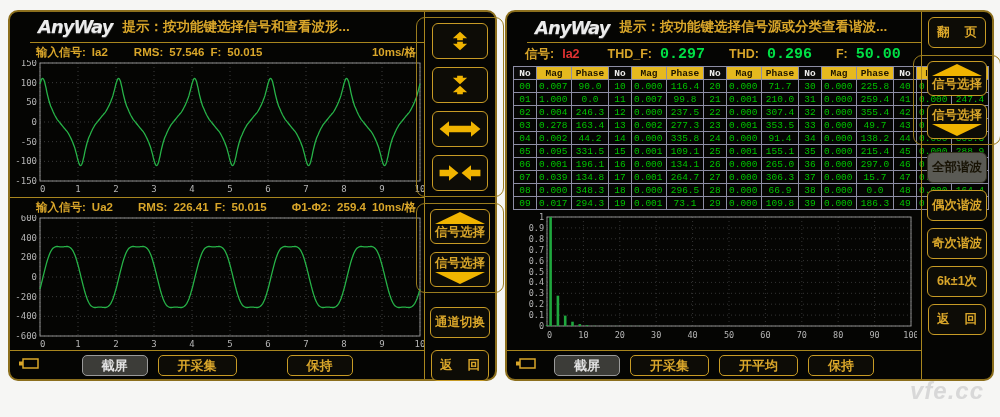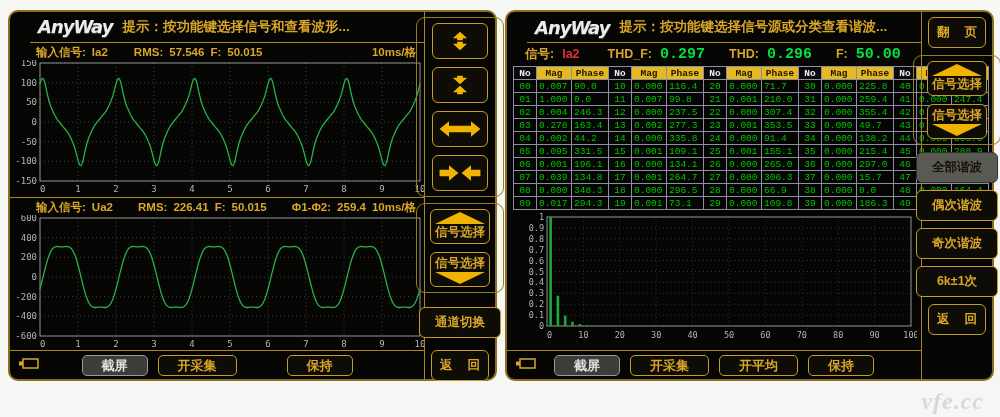--- a/index.html
+++ b/index.html
@@ -26,48 +26,48 @@
   .thdline .red{color:#e03232;font-size:12.5px;}
   .thdline .val{color:#00e045;font-size:15px;font-family:"Liberation Mono","DejaVu Sans Mono",monospace;}
   
   table.harm{border-collapse:collapse;margin:2px 4px 0 6px;table-layout:fixed;width:405px;}
   table.harm td,table.harm th{border:1px solid #8d8da4;font-size:9.5px;height:12px;
      font-family:"Liberation Mono","DejaVu Sans Mono",monospace;padding:0 2px;white-space:nowrap;overflow:hidden;}
   th.h-no{background:#0a0a0a;color:#eee;font-weight:bold;}
   th.h-mag,th.h-ph{background:#e6b91e;color:#1c1400;font-weight:bold;}
   td.c-no{color:#00c400;text-align:center;}
   td.c-mag{color:#00c400;text-align:left;}
-  td.c-ph{color:#00c400;text-align:left;}
+  td.c-ph{color:#00c400;text-align:center;}
   
   .bottombar{margin-top:auto;height:28px;border-top:1px solid #a8861e;display:flex;
              align-items:center;position:relative;justify-content:center;gap:10px;}
   .batt{position:absolute;left:8px;top:6px;}
   .gbtn{border:1px solid #c79b25;color:#d9a62a;background:#0d0c06;border-radius:5px;
         font-weight:bold;font-size:13px;padding:2px 19px;line-height:15px;cursor:pointer;
         font-family:Liberation Serif, serif;}
   .graybtn{border:1px solid #9a9a9a;color:#e2e2e2;background:#3c3c38;}
   
   .btn-group{border:1px solid #9a7c1e;border-radius:9px;padding:5px 3px;display:flex;
              flex-direction:column;gap:8px;align-items:center;width:88px;box-sizing:border-box;}
   .icobtn{width:54px;height:34px;border:1px solid #c79b25;border-radius:6px;background:#0d0c06;
           display:flex;align-items:center;justify-content:center;cursor:pointer;}
-  .sidebtn{width:82px;border:1px solid #c79b25;border-radius:6px;background:#0d0c06;
+  .sidebtn{width:60px;border:1px solid #c79b25;border-radius:6px;background:#0d0c06;
            color:#d9a62a;font-weight:bold;font-size:12.5px;text-align:center;
            padding:6px 4px;cursor:pointer;box-sizing:border-box;white-space:nowrap;}
   .sidebtn.sel{background:#5a5a54;color:#171204;border-color:#33301f;}
   .sigsel{position:relative;display:flex;flex-direction:column;align-items:center;width:58px;
           border:1px solid #c79b25;border-radius:6px;background:#0d0c06;cursor:pointer;padding:2px 0;}
   .tri-up{width:0;height:0;border-left:25px solid transparent;border-right:25px solid transparent;
           border-bottom:12px solid #f0b400;}
   .tri-dn{width:0;height:0;border-left:25px solid transparent;border-right:25px solid transparent;
           border-top:12px solid #f0b400;}
   .sigsel .lbl{color:#d9a62a;font-weight:bold;font-size:12.5px;}
   .backbtn{display:flex;justify-content:space-between;padding:6px 8px;width:58px;box-sizing:border-box;}
-  .watermark{position:absolute;right:16px;bottom:2px;color:#d8d8d8;font-weight:bold;
-             font-size:24px;font-style:italic;letter-spacing:1px;font-family:Liberation Serif, serif;}
+  .watermark{position:absolute;right:16px;bottom:12px;color:#d8d8d8;font-weight:bold;
+             font-size:24px;font-style:italic;letter-spacing:1px;}
 </style>
 </head>
 <body>
 
 <div class="panel" id="panel-left">
   <div class="main-col">
     <div class="hdr">
       <span class="logo">AnyWay</span>
       <span class="hint">提示：按功能键选择信号和查看波形...</span>
     </div>

